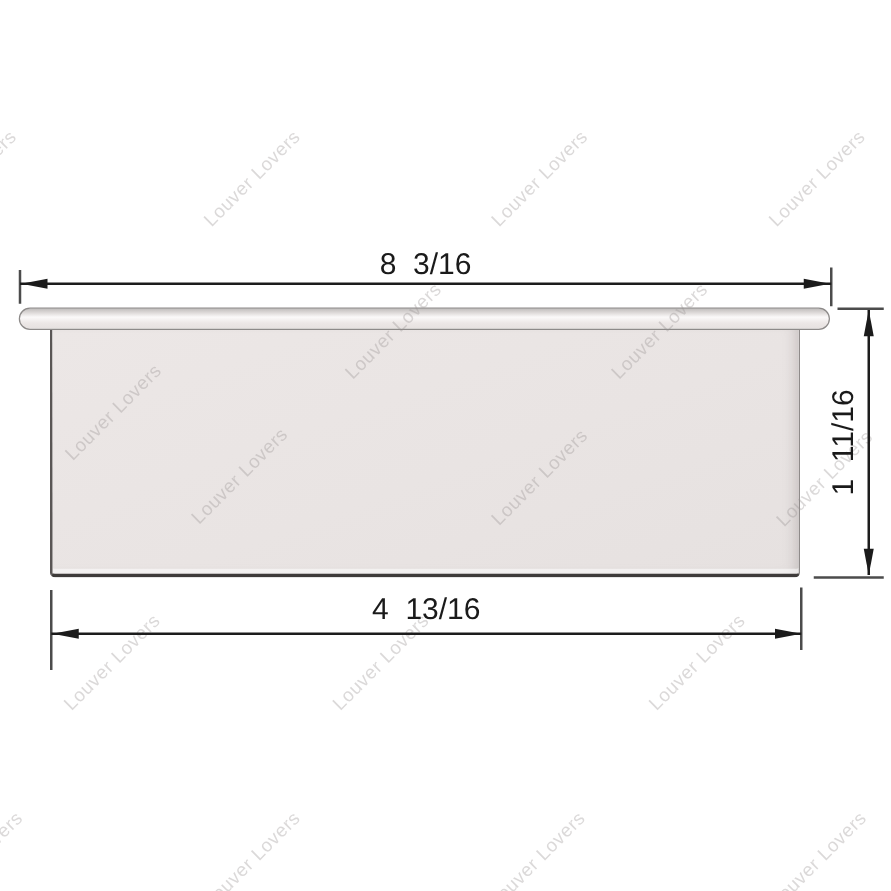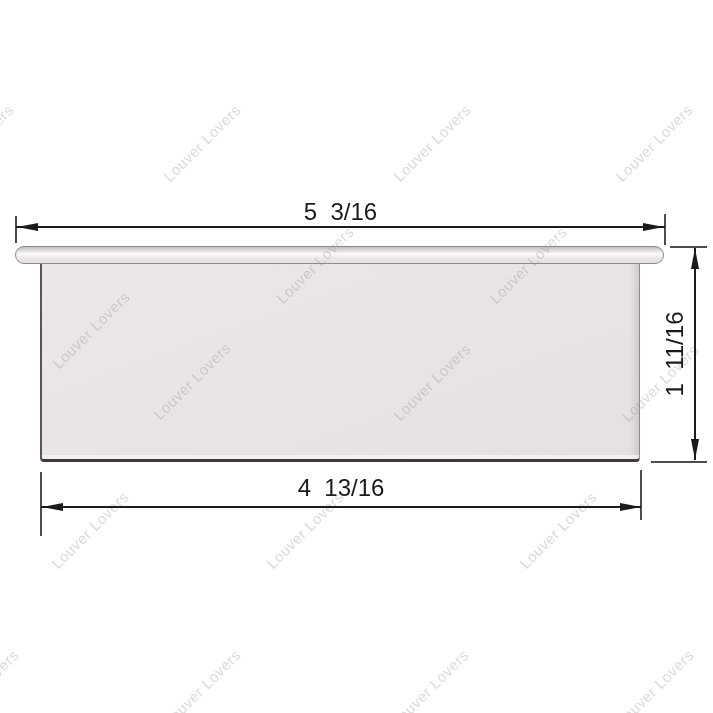--- a/index.html
+++ b/index.html
@@ -75,21 +75,21 @@
     </div>
 
   <div class="rail"></div>
   <div class="panel"></div>
 
   <div class="extline" style="left:15px;top:216px;width:1.5px;height:27px;"></div>
   <div class="extline" style="left:664px;top:214px;width:1.5px;height:31px;"></div>
   <div class="dimline" style="left:16px;top:226px;width:649px;height:2px;"></div>
   <div class="arrow arrow-left" style="left:17px;top:223px;"></div>
   <div class="arrow arrow-right" style="left:643px;top:223px;"></div>
-  <div class="dim-label h" id="dim-top-label">5  3/16</div>
+  <div class="dim-label h" id="dim-top-label">8  3/16</div>
 
   <div class="extline" style="left:670px;top:246px;width:37px;height:1.5px;"></div>
   <div class="extline" style="left:651px;top:461px;width:56px;height:1.5px;"></div>
   <div class="dimline" style="left:694px;top:248px;width:2px;height:212px;"></div>
   <div class="arrow arrow-up" style="left:691px;top:248px;"></div>
   <div class="arrow arrow-down" style="left:691px;top:439px;"></div>
   <div class="dim-label" id="dim-right-label">1  11/16</div>
 
   <div class="extline" style="left:40px;top:472px;width:1.5px;height:64px;"></div>
   <div class="extline" style="left:640px;top:470px;width:1.5px;height:50px;"></div>

